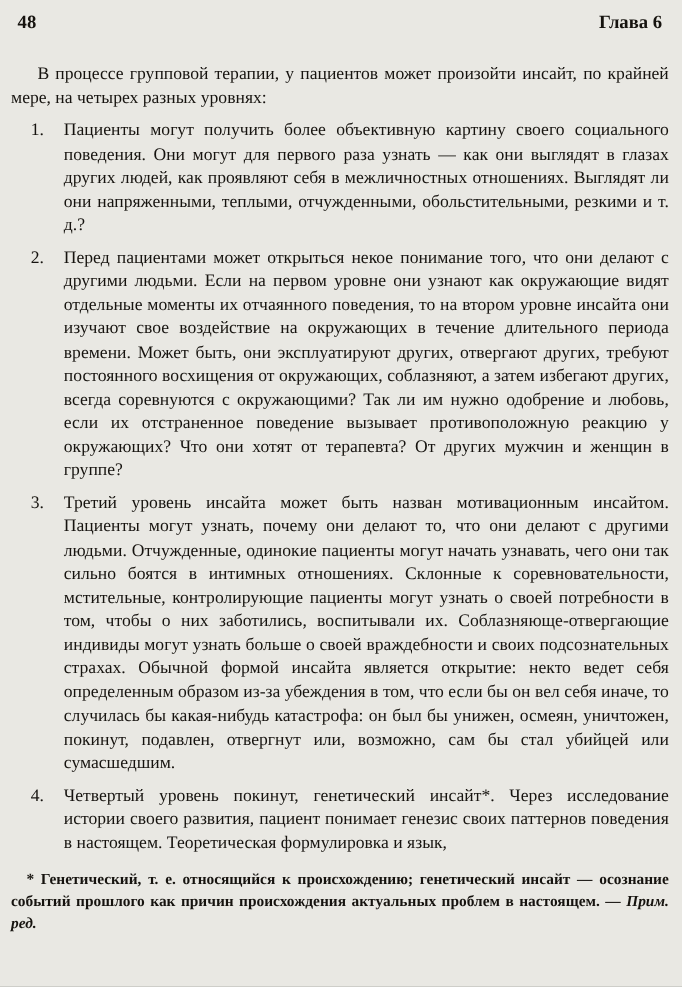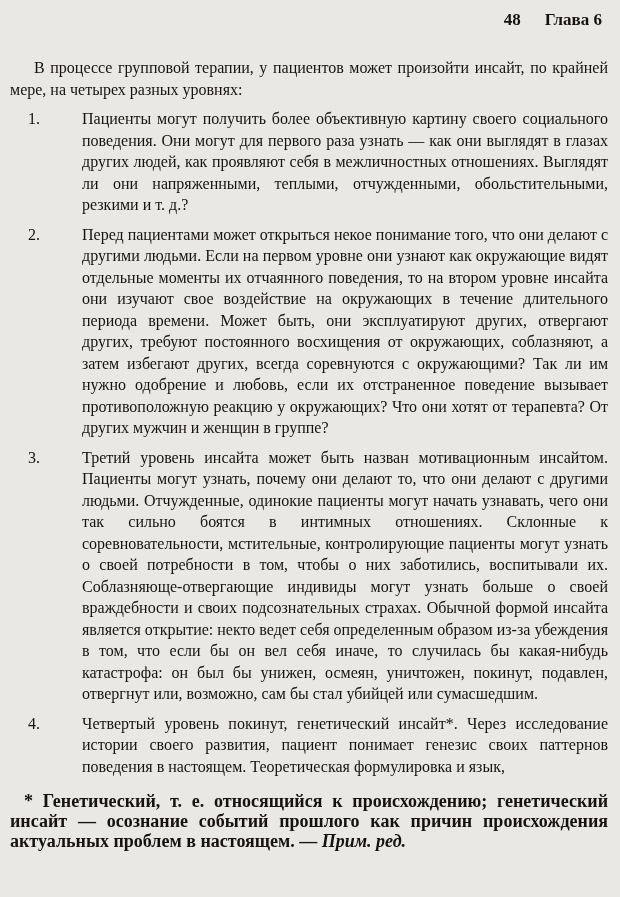--- a/index.html
+++ b/index.html
@@ -9,21 +9,21 @@
     width:620px; height:897px;
     background:#e9e8e3;
     color:#16130f;
     padding:8px 12px 6px 10px;
     overflow:hidden;
     display:flex;
     flex-direction:column;
   }
   .page-header {
     display:flex;
-    justify-content:flex-end;
+    justify-content:space-between;
     align-items:baseline;
     font-weight:bold;
     font-size:17px;
     padding:2px 6px 0 6px;
     gap:24px;
   }
   .page-body {
     margin-top:27px;
     font-size:16px;
     line-height:21.5px;
@@ -40,26 +40,25 @@
     display:flex;
     margin-top:8px;
   }
   .num {
     flex:0 0 48px;
     padding-left:18px;
   }
   .txt {
     flex:1;
     text-align:justify;
-    margin-left:24px;
   }
   .footnote {
     margin-top:14px;
     font-weight:bold;
-    font-size:18px;
+    font-size:14px;
     line-height:20px;
     text-align:justify;
   }
   .footnote p { text-indent:14px; }
   .footnote .attr { font-style:italic; }
 </style>
 </head>
 <body>
 
 <div class="page">

